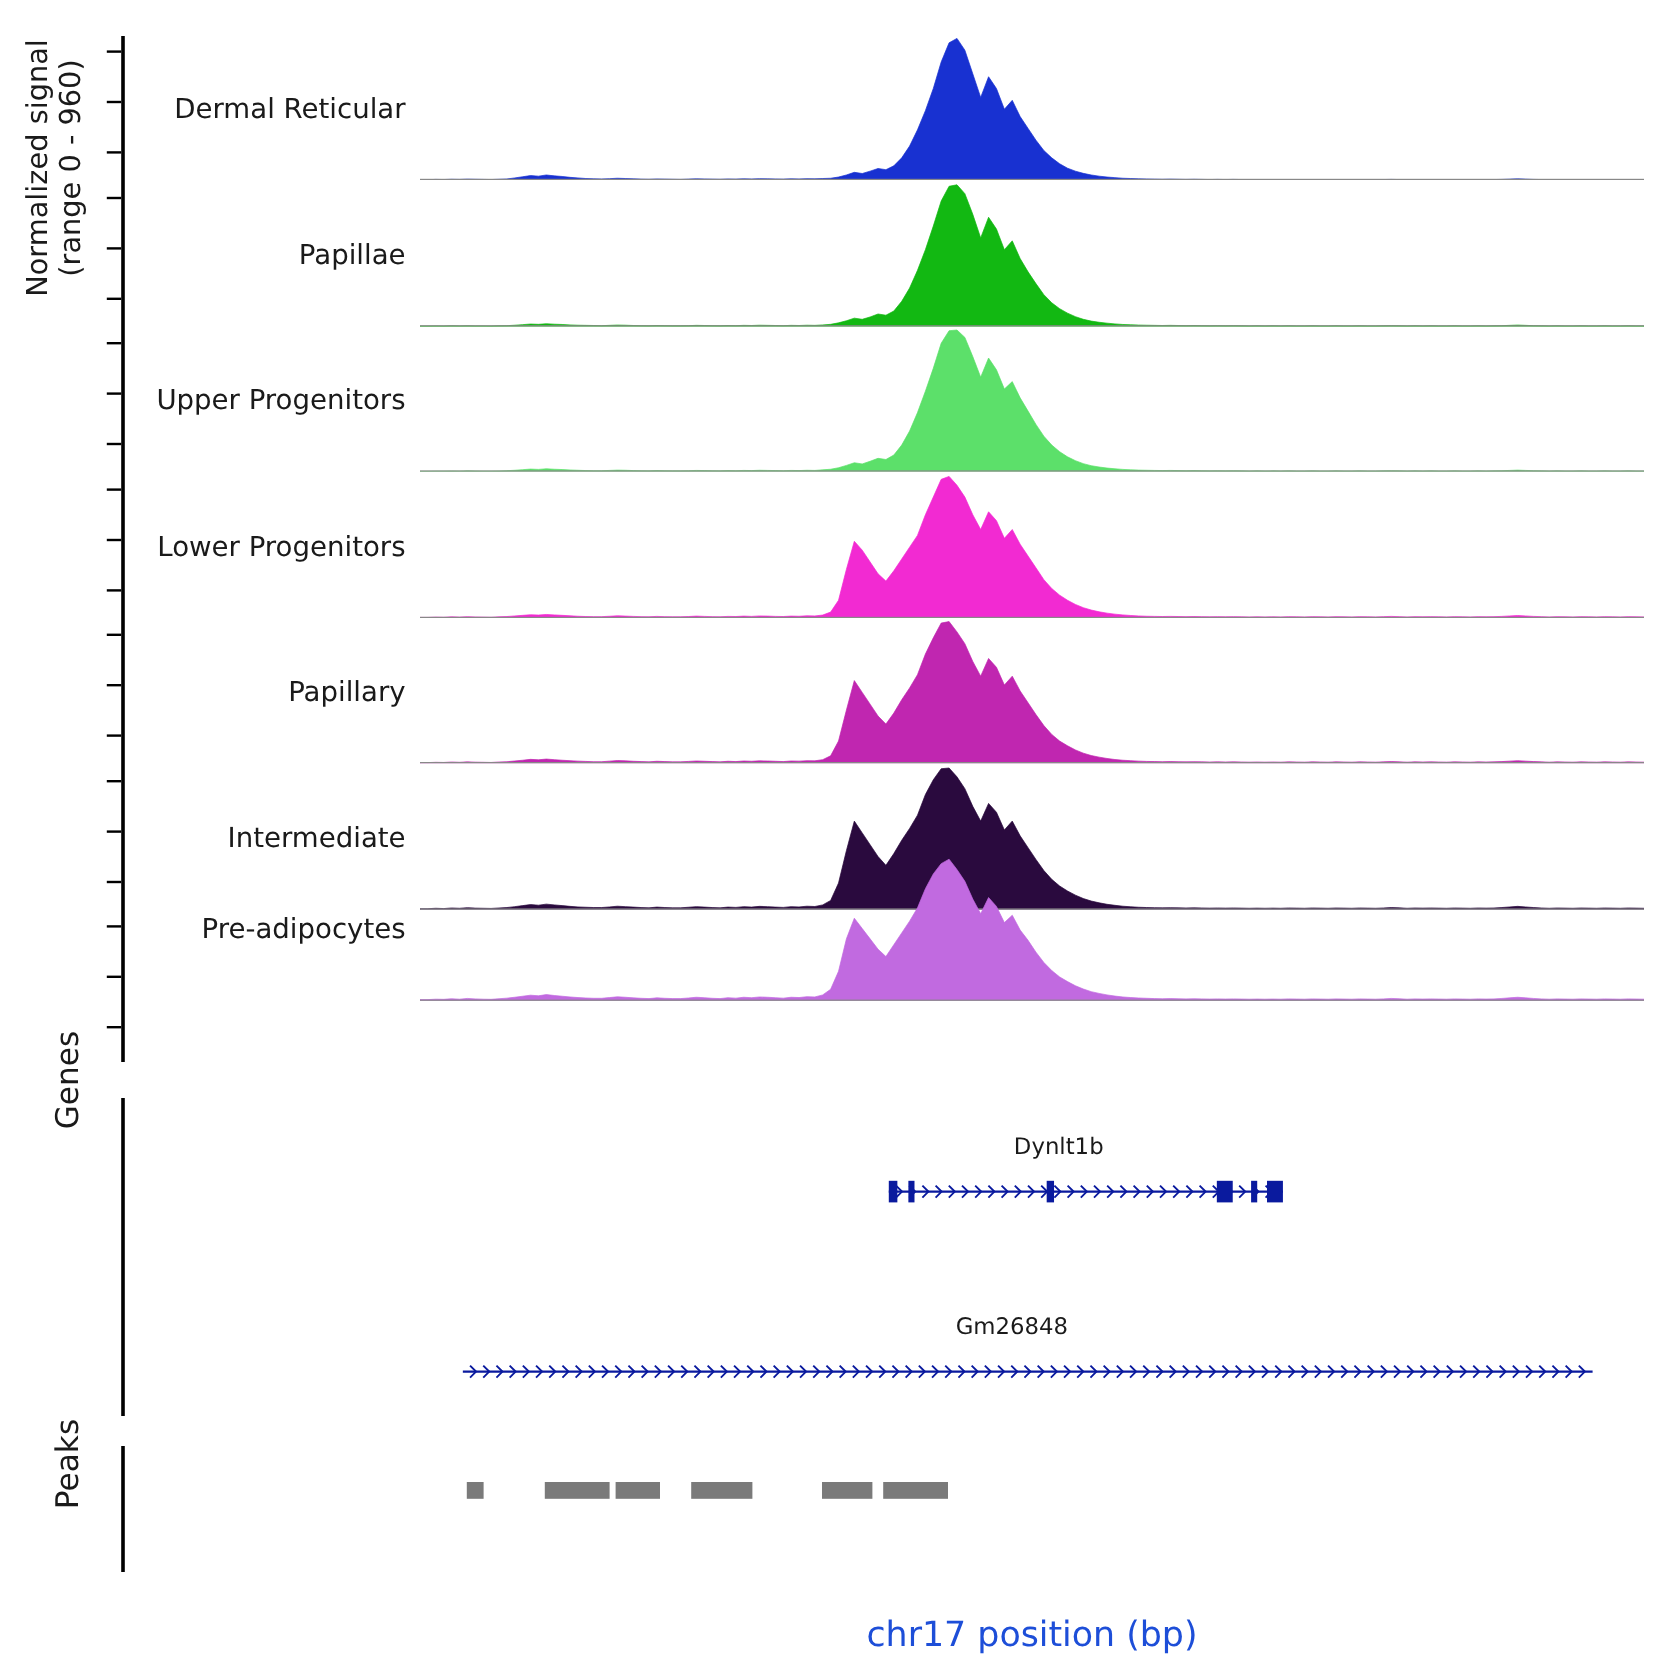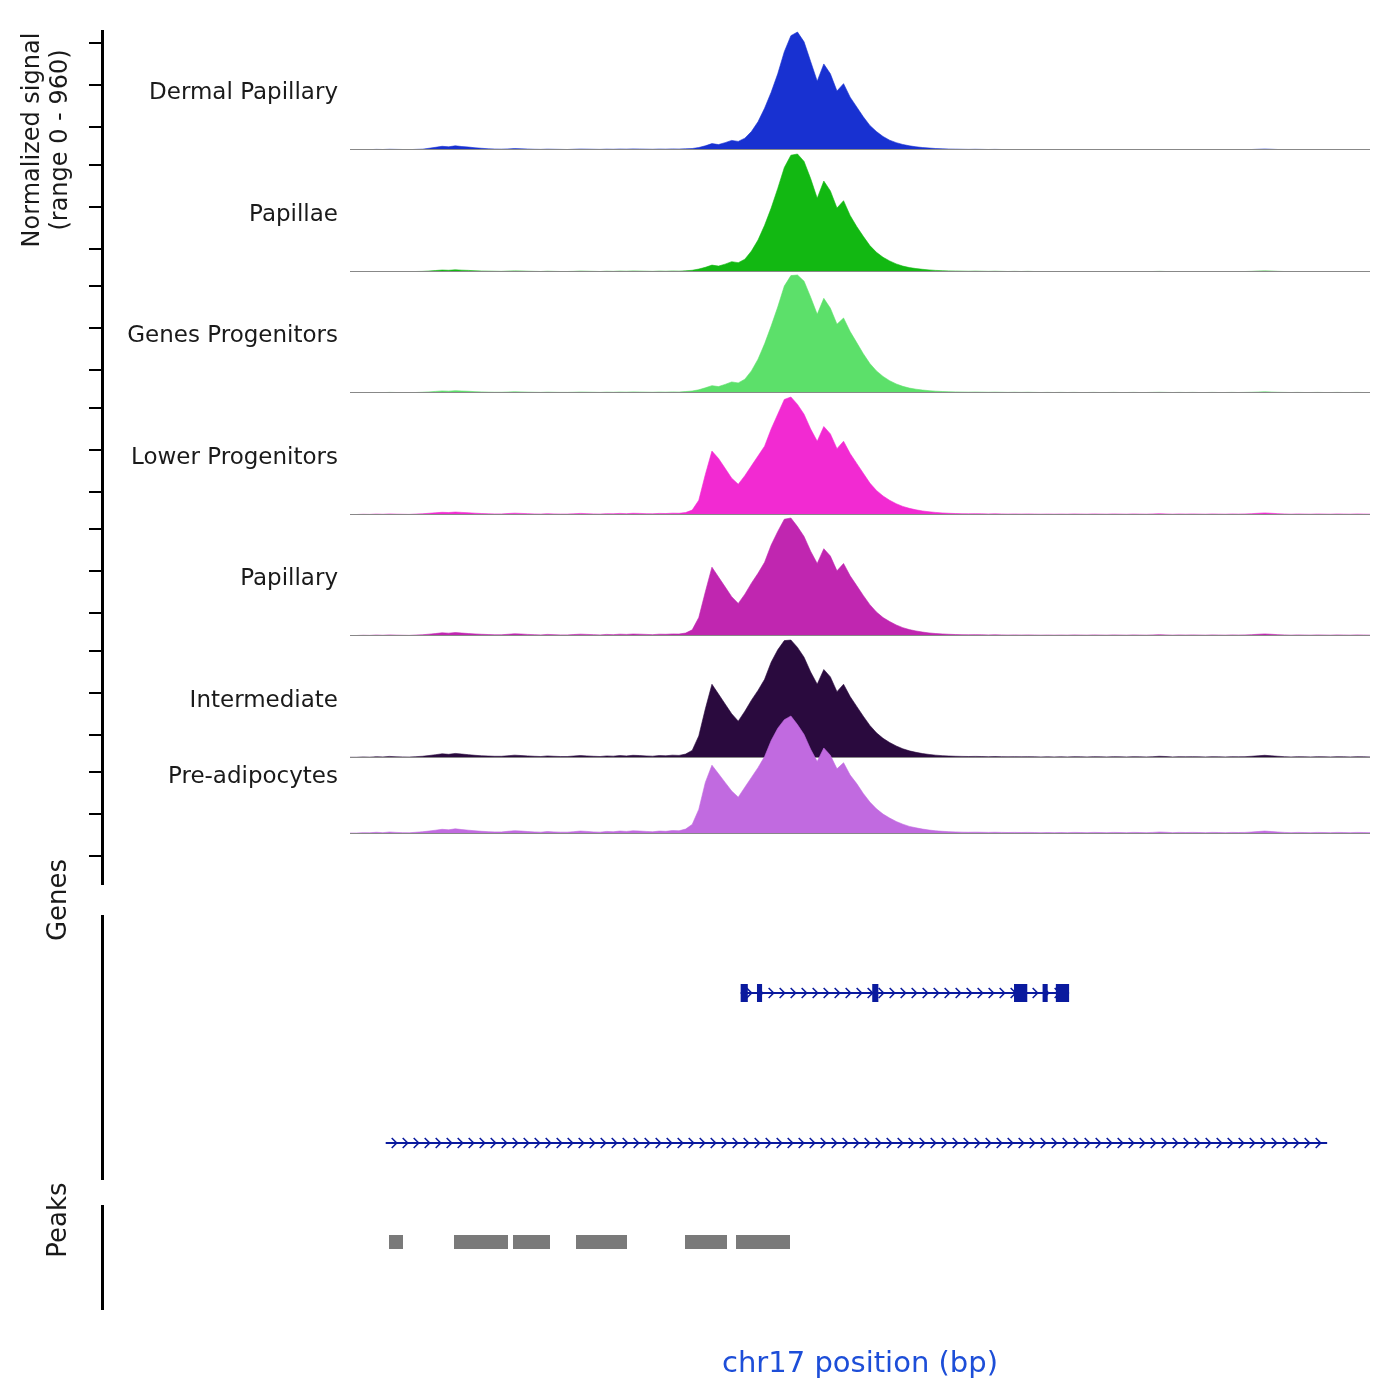--- a/index.html
+++ b/index.html
@@ -132,35 +132,35 @@
       <div class="tickmark" style="left: 89px; top: 649.5px;"></div>
       <div class="tickmark" style="left: 89px; top: 691.5px;"></div>
       <div class="tickmark" style="left: 89px; top: 733.5px;"></div>
       <div class="tickmark" style="left: 89px; top: 771px;"></div>
       <div class="tickmark" style="left: 89px; top: 813px;"></div>
       <div class="tickmark" style="left: 89px; top: 855px;"></div>
     </div>
 
   <div id="tracks">
       <div class="track" style="top: 30px;">
-        <div class="trackname">Dermal Papillary</div>
+        <div class="trackname">Dermal Reticular</div>
         <svg viewBox="0 0 1020 120">
           <path d="M 0 120 L 0.00 119.63 L 6.58 119.75 L 13.16 119.51 L 19.74 119.63 L 26.32 119.39 L 32.90 119.51 L 39.48 119.26 L 46.06 119.39 L 52.65 119.51 L 59.23 119.63 L 65.81 119.39 L 72.39 119.14 L 78.97 118.28 L 85.55 117.30 L 92.13 116.31 L 98.71 116.80 L 105.29 115.82 L 111.87 116.56 L 118.45 117.05 L 125.03 117.79 L 131.61 118.28 L 138.19 118.77 L 144.77 119.02 L 151.35 119.14 L 157.94 118.89 L 164.52 118.53 L 171.10 118.77 L 177.68 119.02 L 184.26 119.26 L 190.84 119.39 L 197.42 119.14 L 204.00 119.26 L 210.58 119.39 L 217.16 119.51 L 223.74 119.26 L 230.32 119.02 L 236.90 119.14 L 243.48 119.26 L 250.06 119.39 L 256.65 119.14 L 263.23 119.26 L 269.81 119.02 L 276.39 119.14 L 282.97 118.89 L 289.55 119.02 L 296.13 119.14 L 302.71 119.26 L 309.29 119.02 L 315.87 119.14 L 322.45 118.89 L 329.03 119.02 L 335.61 118.77 L 342.19 118.53 L 348.77 117.54 L 355.35 115.82 L 361.94 113.61 L 368.52 114.59 L 375.10 112.63 L 381.68 110.41 L 388.26 111.40 L 394.84 108.20 L 401.42 101.56 L 408.00 91.73 L 414.58 78.21 L 421.16 62.23 L 427.74 43.79 L 434.32 21.67 L 440.90 5.69 L 447.48 2.00 L 454.06 11.83 L 460.65 31.50 L 467.23 51.17 L 473.81 33.96 L 480.39 43.79 L 486.97 61.00 L 493.55 53.63 L 500.13 67.15 L 506.71 76.98 L 513.29 86.81 L 519.87 95.42 L 526.45 101.56 L 533.03 106.48 L 539.61 110.17 L 546.19 112.63 L 552.77 114.47 L 559.35 115.82 L 565.94 116.80 L 572.52 117.54 L 579.10 118.03 L 585.68 118.53 L 592.26 118.77 L 598.84 119.02 L 605.42 119.14 L 612.00 119.26 L 618.58 119.39 L 625.16 119.26 L 631.74 119.39 L 638.32 119.51 L 644.90 119.39 L 651.48 119.51 L 658.06 119.63 L 664.65 119.51 L 671.23 119.63 L 677.81 119.51 L 684.39 119.63 L 690.97 119.75 L 697.55 119.63 L 704.13 119.75 L 710.71 119.63 L 717.29 119.75 L 723.87 119.63 L 730.45 119.75 L 737.03 119.75 L 743.61 119.63 L 750.19 119.75 L 756.77 119.75 L 763.35 119.63 L 769.94 119.75 L 776.52 119.75 L 783.10 119.63 L 789.68 119.75 L 796.26 119.75 L 802.84 119.63 L 809.42 119.51 L 816.00 119.63 L 822.58 119.75 L 829.16 119.63 L 835.74 119.75 L 842.32 119.63 L 848.90 119.75 L 855.48 119.75 L 862.06 119.63 L 868.65 119.75 L 875.23 119.75 L 881.81 119.63 L 888.39 119.75 L 894.97 119.63 L 901.55 119.51 L 908.13 119.26 L 914.71 119.02 L 921.29 119.26 L 927.87 119.51 L 934.45 119.63 L 941.03 119.75 L 947.61 119.63 L 954.19 119.75 L 960.77 119.75 L 967.35 119.63 L 973.94 119.75 L 980.52 119.75 L 987.10 119.63 L 993.68 119.75 L 1000.26 119.75 L 1006.84 119.63 L 1013.42 119.75 L 1020.00 119.75 L 1020 120 Z" fill="#1831d1" stroke="#1831d1" stroke-width="0.6"></path>
         </svg>
         <div class="baseline"></div>
       </div>
       <div class="track" style="top: 151.5px;">
         <div class="trackname">Papillae</div>
         <svg viewBox="0 0 1020 120">
           <path d="M 0 120 L 0.00 119.75 L 6.58 119.75 L 13.16 119.63 L 19.74 119.75 L 26.32 119.51 L 32.90 119.63 L 39.48 119.51 L 46.06 119.63 L 52.65 119.63 L 59.23 119.75 L 65.81 119.51 L 72.39 119.39 L 78.97 119.02 L 85.55 118.53 L 92.13 118.03 L 98.71 118.28 L 105.29 117.79 L 111.87 118.16 L 118.45 118.40 L 125.03 118.77 L 131.61 119.02 L 138.19 119.14 L 144.77 119.26 L 151.35 119.39 L 157.94 119.14 L 164.52 118.89 L 171.10 119.02 L 177.68 119.26 L 184.26 119.39 L 190.84 119.51 L 197.42 119.26 L 204.00 119.39 L 210.58 119.51 L 217.16 119.51 L 223.74 119.39 L 230.32 119.14 L 236.90 119.26 L 243.48 119.39 L 250.06 119.51 L 256.65 119.26 L 263.23 119.39 L 269.81 119.14 L 276.39 119.26 L 282.97 119.02 L 289.55 119.14 L 296.13 119.26 L 302.71 119.39 L 309.29 119.14 L 315.87 119.26 L 322.45 119.02 L 329.03 119.14 L 335.61 118.77 L 342.19 118.28 L 348.77 117.05 L 355.35 115.33 L 361.94 113.12 L 368.52 114.10 L 375.10 112.13 L 381.68 109.67 L 388.26 110.66 L 394.84 107.22 L 401.42 99.10 L 408.00 88.04 L 414.58 73.29 L 421.16 56.08 L 427.74 36.42 L 434.32 15.52 L 440.90 3.23 L 447.48 2.00 L 454.06 9.38 L 460.65 26.58 L 467.23 46.25 L 473.81 29.04 L 480.39 38.88 L 486.97 56.08 L 493.55 48.71 L 500.13 63.46 L 506.71 74.52 L 513.29 84.35 L 519.87 93.57 L 526.45 100.33 L 533.03 105.25 L 539.61 108.94 L 546.19 111.89 L 552.77 114.10 L 559.35 115.58 L 565.94 116.56 L 572.52 117.30 L 579.10 117.91 L 585.68 118.40 L 592.26 118.65 L 598.84 118.89 L 605.42 119.02 L 612.00 119.14 L 618.58 119.26 L 625.16 119.14 L 631.74 119.26 L 638.32 119.39 L 644.90 119.26 L 651.48 119.39 L 658.06 119.51 L 664.65 119.39 L 671.23 119.51 L 677.81 119.39 L 684.39 119.51 L 690.97 119.63 L 697.55 119.51 L 704.13 119.63 L 710.71 119.51 L 717.29 119.63 L 723.87 119.51 L 730.45 119.63 L 737.03 119.63 L 743.61 119.51 L 750.19 119.63 L 756.77 119.63 L 763.35 119.51 L 769.94 119.63 L 776.52 119.63 L 783.10 119.51 L 789.68 119.63 L 796.26 119.63 L 802.84 119.51 L 809.42 119.39 L 816.00 119.51 L 822.58 119.63 L 829.16 119.51 L 835.74 119.63 L 842.32 119.51 L 848.90 119.63 L 855.48 119.63 L 862.06 119.51 L 868.65 119.63 L 875.23 119.63 L 881.81 119.51 L 888.39 119.63 L 894.97 119.51 L 901.55 119.39 L 908.13 119.14 L 914.71 118.89 L 921.29 119.14 L 927.87 119.39 L 934.45 119.51 L 941.03 119.63 L 947.61 119.51 L 954.19 119.63 L 960.77 119.63 L 967.35 119.51 L 973.94 119.63 L 980.52 119.63 L 987.10 119.51 L 993.68 119.63 L 1000.26 119.63 L 1006.84 119.51 L 1013.42 119.63 L 1020.00 119.63 L 1020 120 Z" fill="#12b812" stroke="#12b812" stroke-width="0.6"></path>
         </svg>
         <div class="baseline"></div>
       </div>
       <div class="track" style="top: 273px;">
-        <div class="trackname">Genes Progenitors</div>
+        <div class="trackname">Upper Progenitors</div>
         <svg viewBox="0 0 1020 120">
           <path d="M 0 120 L 0.00 119.75 L 6.58 119.75 L 13.16 119.63 L 19.74 119.63 L 26.32 119.51 L 32.90 119.63 L 39.48 119.39 L 46.06 119.51 L 52.65 119.63 L 59.23 119.63 L 65.81 119.51 L 72.39 119.26 L 78.97 118.89 L 85.55 118.40 L 92.13 117.91 L 98.71 118.16 L 105.29 117.66 L 111.87 118.03 L 118.45 118.28 L 125.03 118.65 L 131.61 118.89 L 138.19 119.14 L 144.77 119.26 L 151.35 119.26 L 157.94 119.02 L 164.52 118.77 L 171.10 118.89 L 177.68 119.14 L 184.26 119.26 L 190.84 119.39 L 197.42 119.14 L 204.00 119.26 L 210.58 119.39 L 217.16 119.39 L 223.74 119.26 L 230.32 119.02 L 236.90 119.14 L 243.48 119.26 L 250.06 119.39 L 256.65 119.14 L 263.23 119.26 L 269.81 119.02 L 276.39 119.14 L 282.97 118.89 L 289.55 119.02 L 296.13 119.14 L 302.71 119.26 L 309.29 119.02 L 315.87 119.14 L 322.45 118.89 L 329.03 119.02 L 335.61 118.53 L 342.19 118.03 L 348.77 116.80 L 355.35 114.84 L 361.94 112.63 L 368.52 113.61 L 375.10 111.40 L 381.68 108.94 L 388.26 109.92 L 394.84 106.23 L 401.42 97.88 L 408.00 86.20 L 414.58 70.83 L 421.16 53.01 L 427.74 33.96 L 434.32 13.06 L 440.90 2.61 L 447.48 2.00 L 454.06 8.15 L 460.65 24.13 L 467.23 41.33 L 473.81 25.35 L 480.39 35.19 L 486.97 51.17 L 493.55 45.02 L 500.13 58.54 L 506.71 69.60 L 513.29 80.67 L 519.87 90.50 L 526.45 97.88 L 533.03 103.41 L 539.61 107.71 L 546.19 110.90 L 552.77 113.36 L 559.35 115.08 L 565.94 116.19 L 572.52 117.05 L 579.10 117.66 L 585.68 118.16 L 592.26 118.53 L 598.84 118.77 L 605.42 118.89 L 612.00 119.02 L 618.58 119.14 L 625.16 119.02 L 631.74 119.14 L 638.32 119.26 L 644.90 119.14 L 651.48 119.26 L 658.06 119.39 L 664.65 119.26 L 671.23 119.39 L 677.81 119.26 L 684.39 119.39 L 690.97 119.51 L 697.55 119.39 L 704.13 119.51 L 710.71 119.39 L 717.29 119.51 L 723.87 119.39 L 730.45 119.51 L 737.03 119.51 L 743.61 119.39 L 750.19 119.51 L 756.77 119.51 L 763.35 119.39 L 769.94 119.51 L 776.52 119.51 L 783.10 119.39 L 789.68 119.51 L 796.26 119.51 L 802.84 119.39 L 809.42 119.26 L 816.00 119.39 L 822.58 119.51 L 829.16 119.39 L 835.74 119.51 L 842.32 119.39 L 848.90 119.51 L 855.48 119.51 L 862.06 119.39 L 868.65 119.51 L 875.23 119.51 L 881.81 119.39 L 888.39 119.51 L 894.97 119.39 L 901.55 119.26 L 908.13 119.02 L 914.71 118.77 L 921.29 119.02 L 927.87 119.26 L 934.45 119.39 L 941.03 119.51 L 947.61 119.39 L 954.19 119.51 L 960.77 119.51 L 967.35 119.39 L 973.94 119.51 L 980.52 119.51 L 987.10 119.39 L 993.68 119.51 L 1000.26 119.51 L 1006.84 119.39 L 1013.42 119.51 L 1020.00 119.51 L 1020 120 Z" fill="#5ce06a" stroke="#5ce06a" stroke-width="0.6"></path>
         </svg>
         <div class="baseline"></div>
       </div>
       <div class="track" style="top: 394.5px;">
         <div class="trackname">Lower Progenitors</div>
         <svg viewBox="0 0 1020 120">
           <path d="M 0 120 L 0.00 119.51 L 6.58 119.51 L 13.16 119.26 L 19.74 119.39 L 26.32 119.02 L 32.90 119.26 L 39.48 118.89 L 46.06 119.14 L 52.65 119.26 L 59.23 119.39 L 65.81 119.02 L 72.39 118.77 L 78.97 118.28 L 85.55 117.79 L 92.13 117.30 L 98.71 117.54 L 105.29 117.05 L 111.87 117.42 L 118.45 117.79 L 125.03 118.16 L 131.61 118.53 L 138.19 118.77 L 144.77 118.89 L 151.35 118.89 L 157.94 118.53 L 164.52 118.16 L 171.10 118.40 L 177.68 118.65 L 184.26 118.89 L 190.84 119.02 L 197.42 118.65 L 204.00 118.89 L 210.58 119.02 L 217.16 119.02 L 223.74 118.77 L 230.32 118.40 L 236.90 118.65 L 243.48 118.89 L 250.06 119.02 L 256.65 118.65 L 263.23 118.77 L 269.81 118.40 L 276.39 118.65 L 282.97 118.28 L 289.55 118.40 L 296.13 118.65 L 302.71 118.77 L 309.29 118.40 L 315.87 118.53 L 322.45 118.16 L 329.03 118.28 L 335.61 117.54 L 342.19 115.08 L 348.77 105.25 L 355.35 79.44 L 361.94 56.08 L 368.52 63.46 L 375.10 73.29 L 381.68 83.13 L 388.26 89.27 L 394.84 80.67 L 401.42 70.83 L 408.00 61.00 L 414.58 51.17 L 421.16 33.96 L 427.74 19.21 L 434.32 4.46 L 440.90 2.00 L 447.48 9.38 L 454.06 19.21 L 460.65 33.96 L 467.23 46.25 L 473.81 31.50 L 480.39 38.88 L 486.97 53.63 L 493.55 46.25 L 500.13 58.54 L 506.71 68.38 L 513.29 78.21 L 519.87 88.04 L 526.45 95.42 L 533.03 100.95 L 539.61 105.25 L 546.19 108.69 L 552.77 111.40 L 559.35 113.36 L 565.94 114.84 L 572.52 115.94 L 579.10 116.80 L 585.68 117.42 L 592.26 117.91 L 598.84 118.28 L 605.42 118.53 L 612.00 118.65 L 618.58 118.77 L 625.16 118.65 L 631.74 118.77 L 638.32 118.89 L 644.90 118.77 L 651.48 118.89 L 658.06 119.02 L 664.65 118.89 L 671.23 119.02 L 677.81 118.89 L 684.39 119.02 L 690.97 119.14 L 697.55 119.02 L 704.13 119.14 L 710.71 119.02 L 717.29 119.14 L 723.87 118.89 L 730.45 119.02 L 737.03 119.14 L 743.61 118.89 L 750.19 119.02 L 756.77 119.14 L 763.35 118.89 L 769.94 119.02 L 776.52 119.14 L 783.10 118.89 L 789.68 119.02 L 796.26 119.14 L 802.84 118.89 L 809.42 118.65 L 816.00 118.89 L 822.58 119.14 L 829.16 118.89 L 835.74 119.02 L 842.32 118.89 L 848.90 119.02 L 855.48 119.14 L 862.06 118.89 L 868.65 119.02 L 875.23 119.14 L 881.81 118.89 L 888.39 119.02 L 894.97 118.89 L 901.55 118.65 L 908.13 118.28 L 914.71 117.91 L 921.29 118.28 L 927.87 118.65 L 934.45 118.89 L 941.03 119.14 L 947.61 118.89 L 954.19 119.02 L 960.77 119.14 L 967.35 118.89 L 973.94 119.02 L 980.52 119.14 L 987.10 118.89 L 993.68 119.02 L 1000.26 119.14 L 1006.84 118.89 L 1013.42 119.02 L 1020.00 119.14 L 1020 120 Z" fill="#f22ad2" stroke="#f22ad2" stroke-width="0.6"></path>
         </svg>
@@ -184,20 +184,21 @@
         <div class="trackname">Pre-adipocytes</div>
         <svg viewBox="0 0 1020 120">
           <path d="M 0 120 L 0.00 119.02 L 6.58 119.02 L 13.16 118.65 L 19.74 118.77 L 26.32 118.28 L 32.90 118.65 L 39.48 118.03 L 46.06 118.40 L 52.65 118.65 L 59.23 118.77 L 65.81 118.28 L 72.39 117.79 L 78.97 117.05 L 85.55 116.19 L 92.13 115.33 L 98.71 115.82 L 105.29 114.84 L 111.87 115.58 L 118.45 116.19 L 125.03 116.80 L 131.61 117.30 L 138.19 117.66 L 144.77 117.91 L 151.35 117.91 L 157.94 117.30 L 164.52 116.68 L 171.10 117.05 L 177.68 117.54 L 184.26 117.91 L 190.84 118.16 L 197.42 117.54 L 204.00 117.91 L 210.58 118.16 L 217.16 118.16 L 223.74 117.66 L 230.32 117.05 L 236.90 117.42 L 243.48 117.91 L 250.06 118.16 L 256.65 117.42 L 263.23 117.79 L 269.81 117.05 L 276.39 117.42 L 282.97 116.80 L 289.55 117.05 L 296.13 117.42 L 302.71 117.79 L 309.29 117.05 L 315.87 117.30 L 322.45 116.56 L 329.03 116.80 L 335.61 115.08 L 342.19 110.41 L 348.77 95.42 L 355.35 68.38 L 361.94 51.17 L 368.52 59.77 L 375.10 68.38 L 381.68 76.98 L 388.26 83.13 L 394.84 73.29 L 401.42 63.46 L 408.00 53.63 L 414.58 42.56 L 421.16 26.58 L 427.74 14.29 L 434.32 5.69 L 440.90 2.00 L 447.48 10.60 L 454.06 20.44 L 460.65 35.19 L 467.23 47.48 L 473.81 33.96 L 480.39 41.33 L 486.97 54.85 L 493.55 48.71 L 500.13 61.00 L 506.71 69.60 L 513.29 79.44 L 519.87 88.04 L 526.45 94.80 L 533.03 100.09 L 539.61 104.02 L 546.19 107.46 L 552.77 110.17 L 559.35 112.38 L 565.94 113.85 L 572.52 115.08 L 579.10 116.07 L 585.68 116.80 L 592.26 117.30 L 598.84 117.66 L 605.42 117.91 L 612.00 118.16 L 618.58 118.28 L 625.16 118.16 L 631.74 118.28 L 638.32 118.40 L 644.90 118.28 L 651.48 118.40 L 658.06 118.53 L 664.65 118.40 L 671.23 118.53 L 677.81 118.40 L 684.39 118.53 L 690.97 118.65 L 697.55 118.53 L 704.13 118.65 L 710.71 118.53 L 717.29 118.65 L 723.87 118.40 L 730.45 118.53 L 737.03 118.65 L 743.61 118.40 L 750.19 118.53 L 756.77 118.65 L 763.35 118.40 L 769.94 118.53 L 776.52 118.65 L 783.10 118.40 L 789.68 118.53 L 796.26 118.65 L 802.84 118.40 L 809.42 118.03 L 816.00 118.28 L 822.58 118.65 L 829.16 118.40 L 835.74 118.53 L 842.32 118.40 L 848.90 118.53 L 855.48 118.65 L 862.06 118.40 L 868.65 118.53 L 875.23 118.65 L 881.81 118.40 L 888.39 118.53 L 894.97 118.40 L 901.55 118.03 L 908.13 117.54 L 914.71 117.05 L 921.29 117.54 L 927.87 118.03 L 934.45 118.40 L 941.03 118.65 L 947.61 118.40 L 954.19 118.53 L 960.77 118.65 L 967.35 118.40 L 973.94 118.53 L 980.52 118.65 L 987.10 118.40 L 993.68 118.53 L 1000.26 118.65 L 1006.84 118.40 L 1013.42 118.53 L 1020.00 118.65 L 1020 120 Z" fill="#c16ae0" stroke="#c16ae0" stroke-width="0.6"></path>
         </svg>
         <div class="baseline"></div>
       </div>
     </div>
 
   <div id="genepanel">
       <div class="gene-row" style="top: 30px;">
+        <div class="gene-label" style="left: 0px; width: 1020px; text-align: left; padding-left: 494.88px; box-sizing: border-box;">Dynlt1b</div>
         <svg class="gene-svg" viewBox="0 0 1020 44">
           <line x1="390.66" y1="22" x2="719.0999999999999" y2="22" stroke="#0a1a9e" stroke-width="2"></line>
           <path d="M 396.66 17 L 401.66 22 L 396.66 27" fill="none" stroke="#0a1a9e" stroke-width="1.6"></path>
           <path d="M 407.66 17 L 412.66 22 L 407.66 27" fill="none" stroke="#0a1a9e" stroke-width="1.6"></path>
           <path d="M 418.66 17 L 423.66 22 L 418.66 27" fill="none" stroke="#0a1a9e" stroke-width="1.6"></path>
           <path d="M 429.66 17 L 434.66 22 L 429.66 27" fill="none" stroke="#0a1a9e" stroke-width="1.6"></path>
           <path d="M 440.66 17 L 445.66 22 L 440.66 27" fill="none" stroke="#0a1a9e" stroke-width="1.6"></path>
           <path d="M 451.66 17 L 456.66 22 L 451.66 27" fill="none" stroke="#0a1a9e" stroke-width="1.6"></path>
           <path d="M 462.66 17 L 467.66 22 L 462.66 27" fill="none" stroke="#0a1a9e" stroke-width="1.6"></path>
           <path d="M 473.66 17 L 478.66 22 L 473.66 27" fill="none" stroke="#0a1a9e" stroke-width="1.6"></path>
@@ -224,20 +225,21 @@
           <path d="M 704.6600000000001 17 L 709.6600000000001 22 L 704.6600000000001 27" fill="none" stroke="#0a1a9e" stroke-width="1.6"></path>
           <rect x="390.66" y="13" width="7.140000000000006" height="18" fill="#0a1a9e"></rect>
           <rect x="406.98" y="13" width="5.100000000000005" height="18" fill="#0a1a9e"></rect>
           <rect x="522.24" y="13" width="6.120000000000005" height="18" fill="#0a1a9e"></rect>
           <rect x="664.02" y="13" width="13.260000000000012" height="18" fill="#0a1a9e"></rect>
           <rect x="692.58" y="13" width="5.100000000000005" height="18" fill="#0a1a9e"></rect>
           <rect x="705.8399999999999" y="13" width="13.260000000000012" height="18" fill="#0a1a9e"></rect>
         </svg>
       </div>
       <div class="gene-row" style="top: 180px;">
+        <div class="gene-label" style="left: 0px; width: 1020px; text-align: left; padding-left: 446.43px; box-sizing: border-box;">Gm26848</div>
         <svg class="gene-svg" viewBox="0 0 1020 44">
           <line x1="35.7" y1="22" x2="977.16" y2="22" stroke="#0a1a9e" stroke-width="2"></line>
           <path d="M 41.7 17 L 46.7 22 L 41.7 27" fill="none" stroke="#0a1a9e" stroke-width="1.6"></path>
           <path d="M 52.7 17 L 57.7 22 L 52.7 27" fill="none" stroke="#0a1a9e" stroke-width="1.6"></path>
           <path d="M 63.7 17 L 68.7 22 L 63.7 27" fill="none" stroke="#0a1a9e" stroke-width="1.6"></path>
           <path d="M 74.7 17 L 79.7 22 L 74.7 27" fill="none" stroke="#0a1a9e" stroke-width="1.6"></path>
           <path d="M 85.7 17 L 90.7 22 L 85.7 27" fill="none" stroke="#0a1a9e" stroke-width="1.6"></path>
           <path d="M 96.7 17 L 101.7 22 L 96.7 27" fill="none" stroke="#0a1a9e" stroke-width="1.6"></path>
           <path d="M 107.7 17 L 112.7 22 L 107.7 27" fill="none" stroke="#0a1a9e" stroke-width="1.6"></path>
           <path d="M 118.7 17 L 123.7 22 L 118.7 27" fill="none" stroke="#0a1a9e" stroke-width="1.6"></path>

